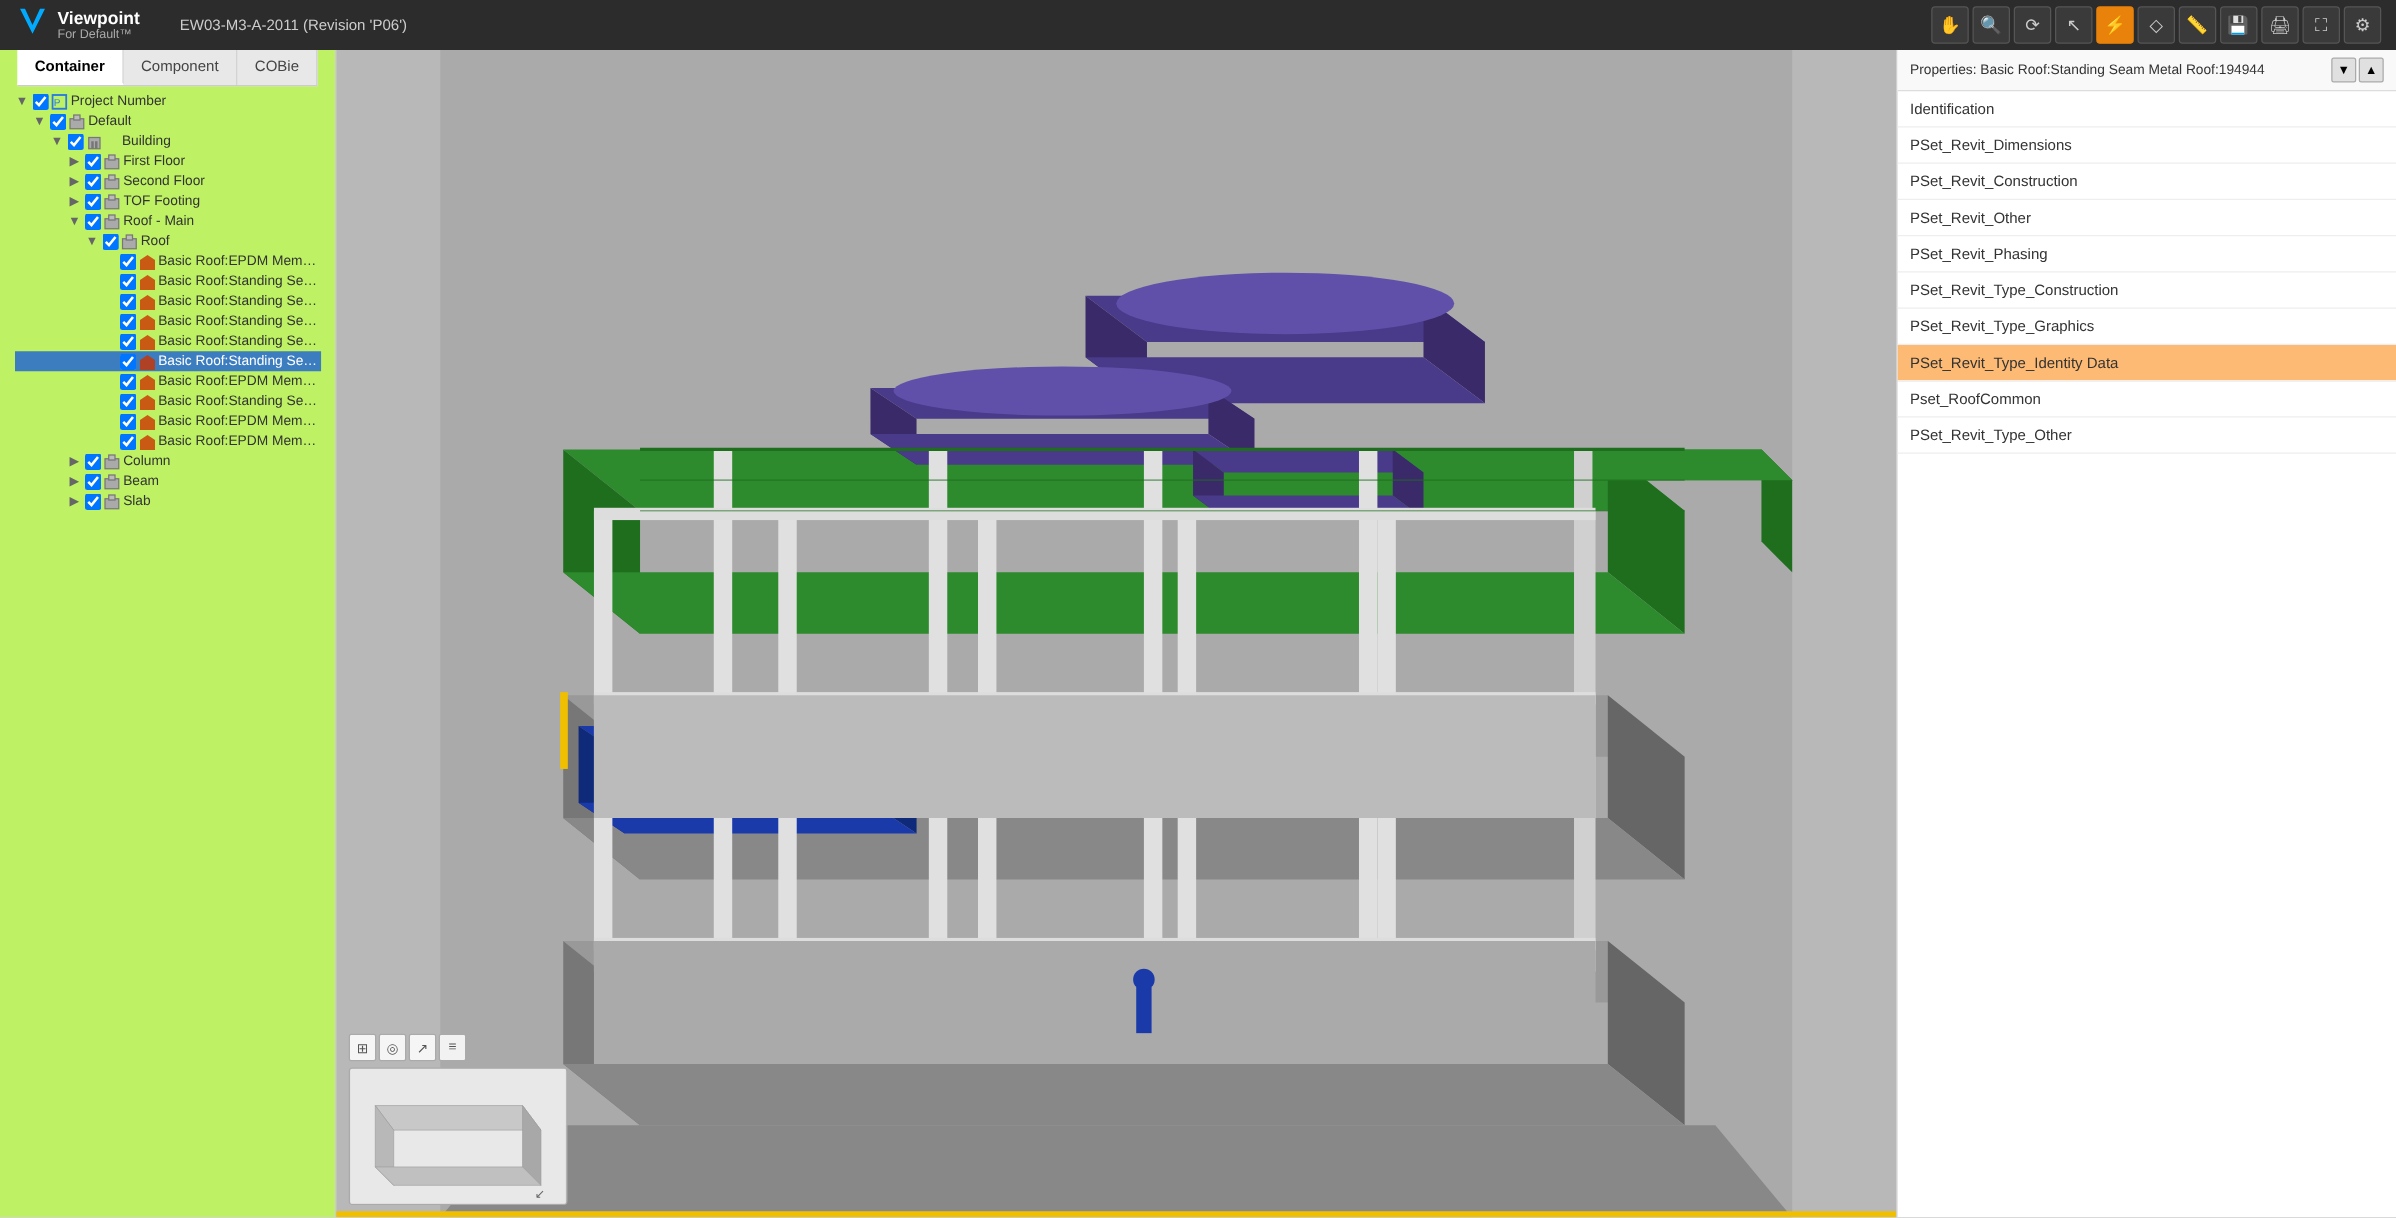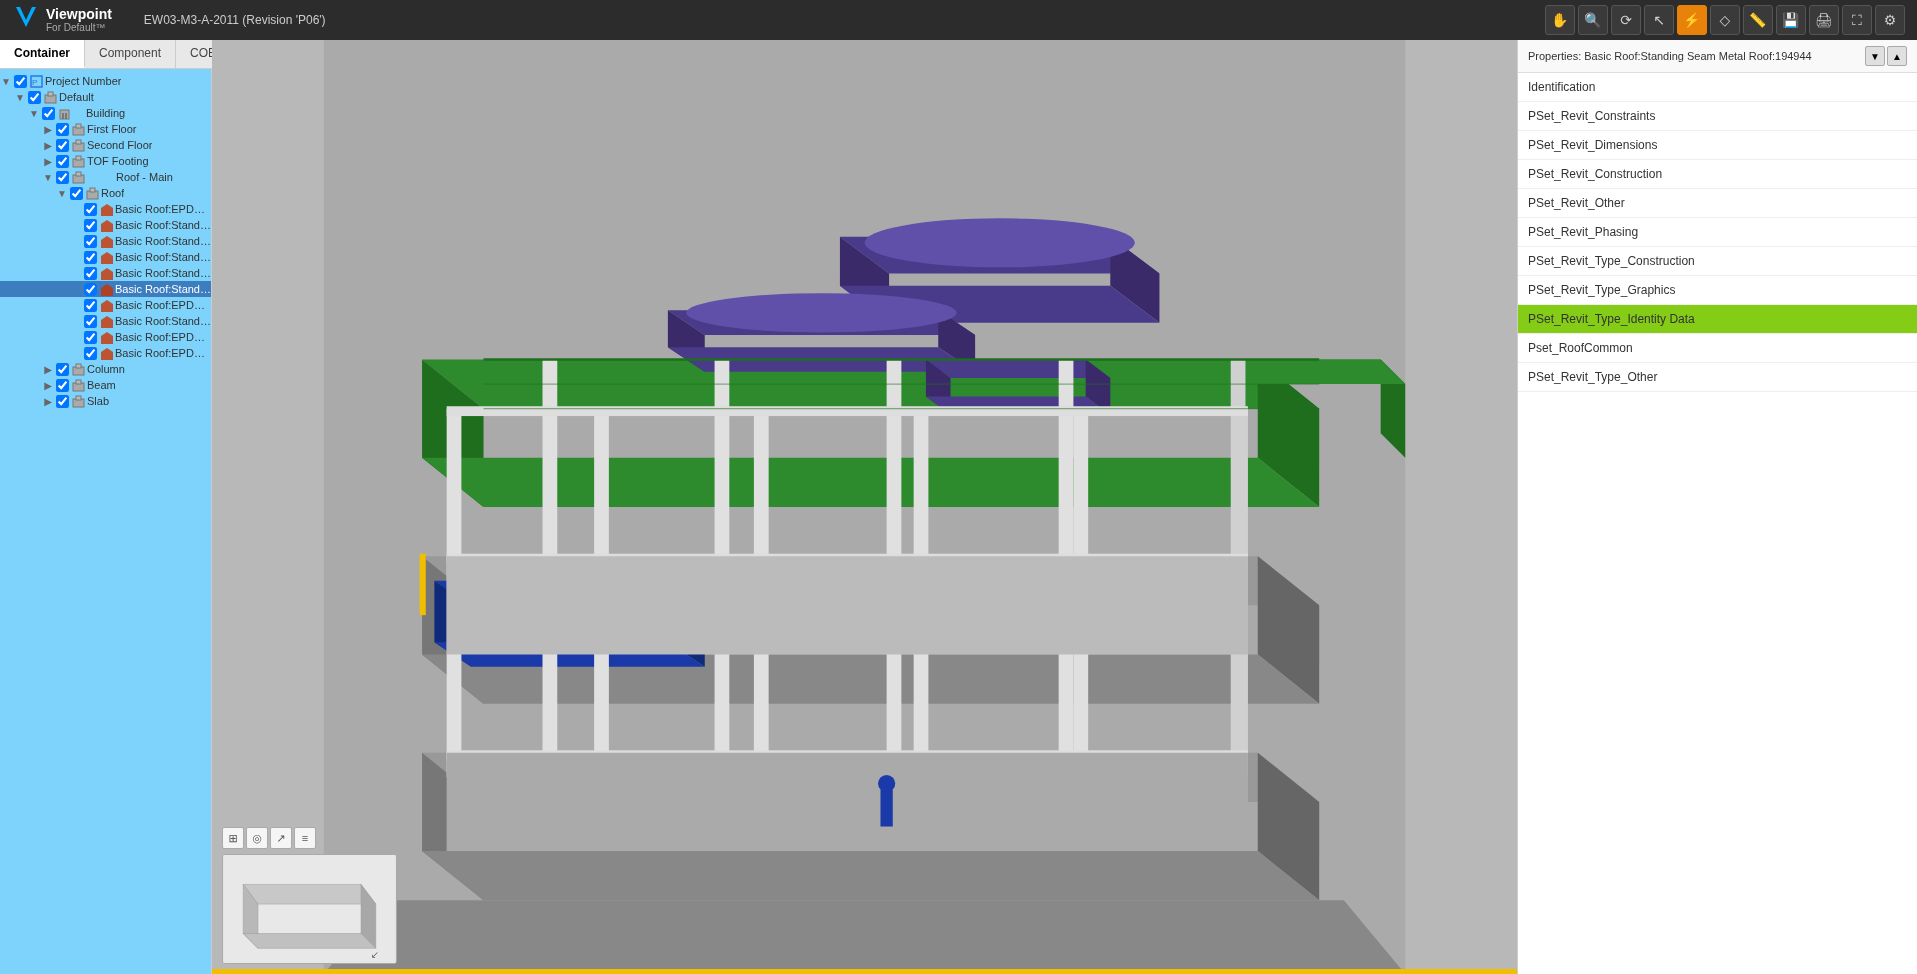--- a/index.html
+++ b/index.html
@@ -58,26 +58,27 @@
 
     
     #main-layout {
       display: flex;
       flex: 1;
       overflow: hidden;
     }
 
     
     #left-panel {
-      width: 212px;
-      background: #7dd3fc;
+      width: 269px;
+      background: #bef264;
       border-right: 1px solid #ccc;
       display: flex;
       flex-direction: column;
       flex-shrink: 0;
+      align-items: center;
     }
 
     
     #panel-tabs {
       display: flex;
       border-bottom: 1px solid #ccc;
       background: #f5f5f5;
     }
     .panel-tab {
       padding: 6px 14px;
@@ -268,21 +269,21 @@
       flex: 1;
       overflow-y: auto;
     }
     .property-row {
       padding: 7px 10px;
       border-bottom: 1px solid #eee;
       font-size: 12px;
       color: #333;
       cursor: pointer;
     }
-    .property-row.selected { background: #84cc16; }
+    .property-row.selected { background: #fdba74; }
   </style>
 </head>
 <body>
 
 <div id="top-bar">
   <div id="logo-area">
     <div id="logo-v">
       <svg width="28" height="28" viewBox="0 0 28 28">
         <polygon points="4,4 14,24 24,4 20,4 14,17 8,4" fill="#00aaff"></polygon>
       </svg>
@@ -393,21 +394,21 @@
         <div class="tree-node">
           <span class="tree-indent" style="padding-left: 42px;"></span>
           <span class="tree-toggle">▼</span>
           <input type="checkbox" class="tree-checkbox" checked="" style="">
           <span class="tree-icon">
             <svg width="13" height="13" viewBox="0 0 13 13">
               <rect x="1" y="4" width="11" height="8" fill="#aaa" stroke="#777" stroke-width="1"></rect>
               <rect x="4" y="1" width="5" height="4" fill="#bbb" stroke="#777" stroke-width="1"></rect>
             </svg>
           </span>
-          <span class="tree-label" style="max-width: 130px; margin-left: 29px;">Roof - Main</span>
+          <span class="tree-label" style="max-width: 130px;">Roof - Main</span>
         </div>
         <div class="tree-node">
           <span class="tree-indent" style="padding-left: 56px;"></span>
           <span class="tree-toggle">▼</span>
           <input type="checkbox" class="tree-checkbox" checked="" style="">
           <span class="tree-icon">
             <svg width="13" height="13" viewBox="0 0 13 13">
               <rect x="1" y="4" width="11" height="8" fill="#aaa" stroke="#777" stroke-width="1"></rect>
               <rect x="4" y="1" width="5" height="4" fill="#bbb" stroke="#777" stroke-width="1"></rect>
             </svg>
@@ -672,21 +673,20 @@
   <div id="right-panel">
     <div id="properties-header">
       <span id="properties-header-text">Properties: Basic Roof:Standing Seam Metal Roof:194944</span>
       <div id="properties-header-btns">
         <div class="header-btn">▼</div>
         <div class="header-btn">▲</div>
       </div>
     </div>
     <div id="property-list">
     <div class="property-row">Identification</div>
-        <div class="property-row">PSet_Revit_Constraints</div>
         <div class="property-row">PSet_Revit_Dimensions</div>
         <div class="property-row">PSet_Revit_Construction</div>
         <div class="property-row">PSet_Revit_Other</div>
         <div class="property-row">PSet_Revit_Phasing</div>
         <div class="property-row">PSet_Revit_Type_Construction</div>
         <div class="property-row">PSet_Revit_Type_Graphics</div>
         <div class="property-row selected">PSet_Revit_Type_Identity Data</div>
         <div class="property-row">Pset_RoofCommon</div>
         <div class="property-row">PSet_Revit_Type_Other</div>
       </div>

